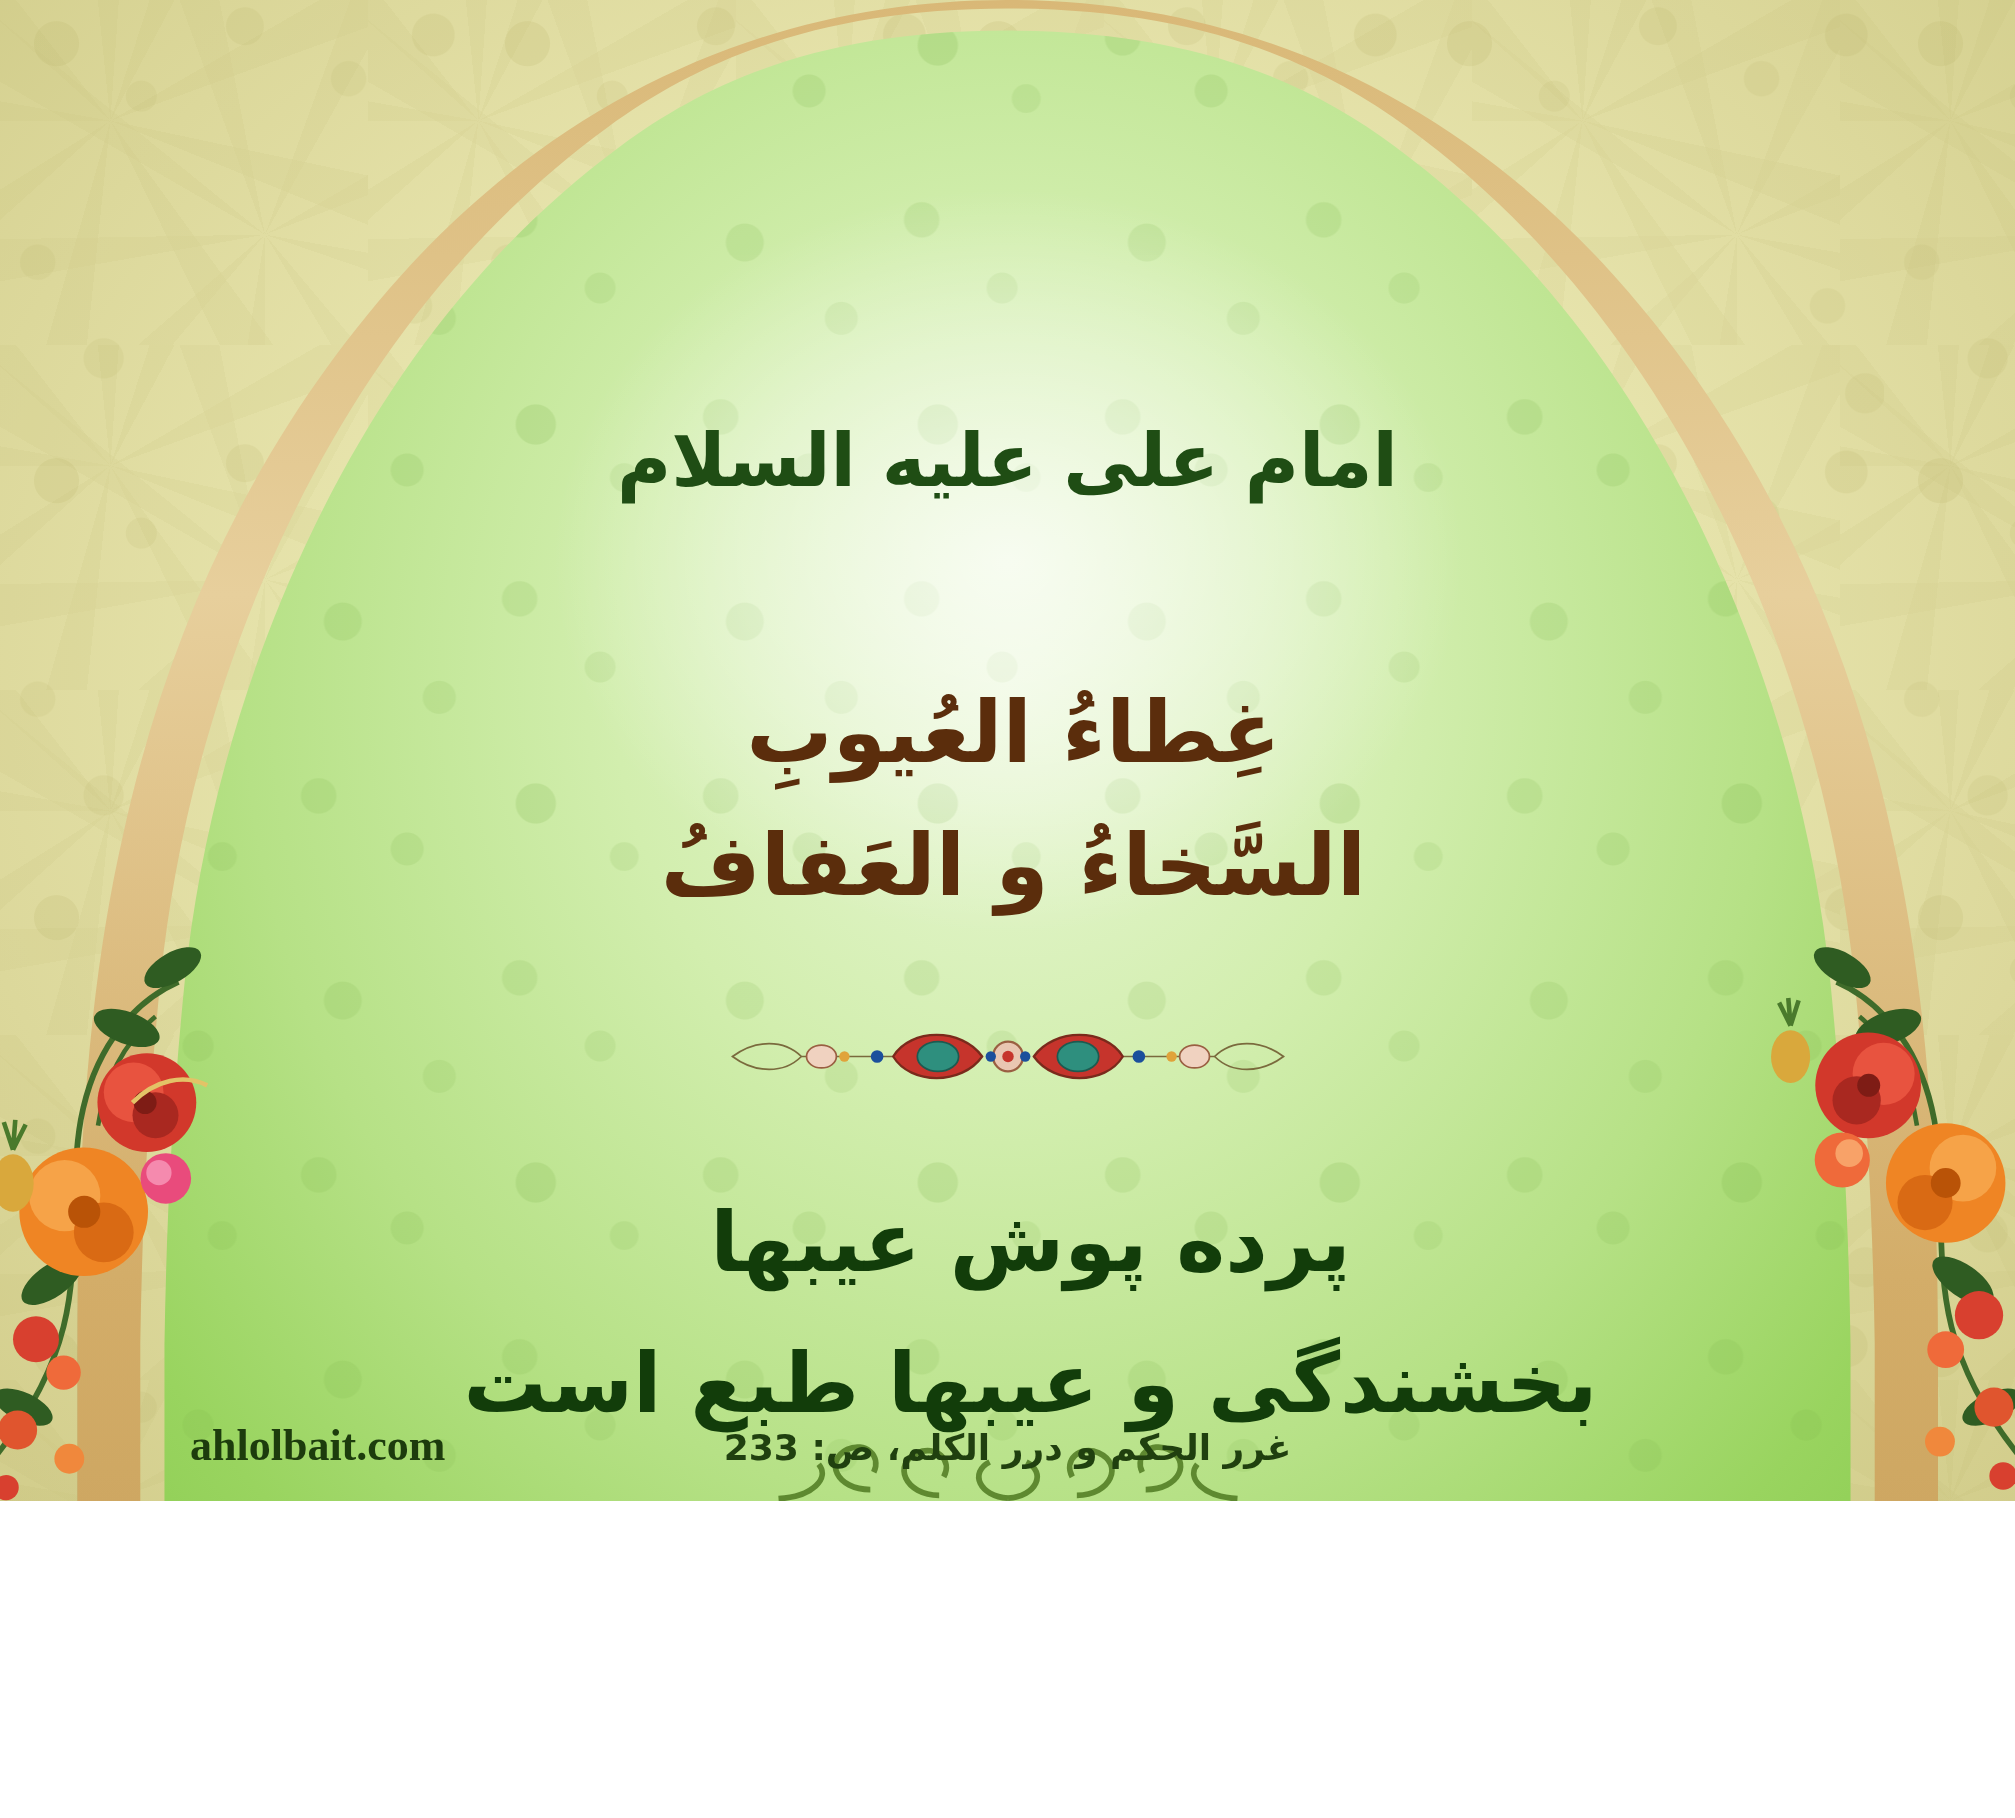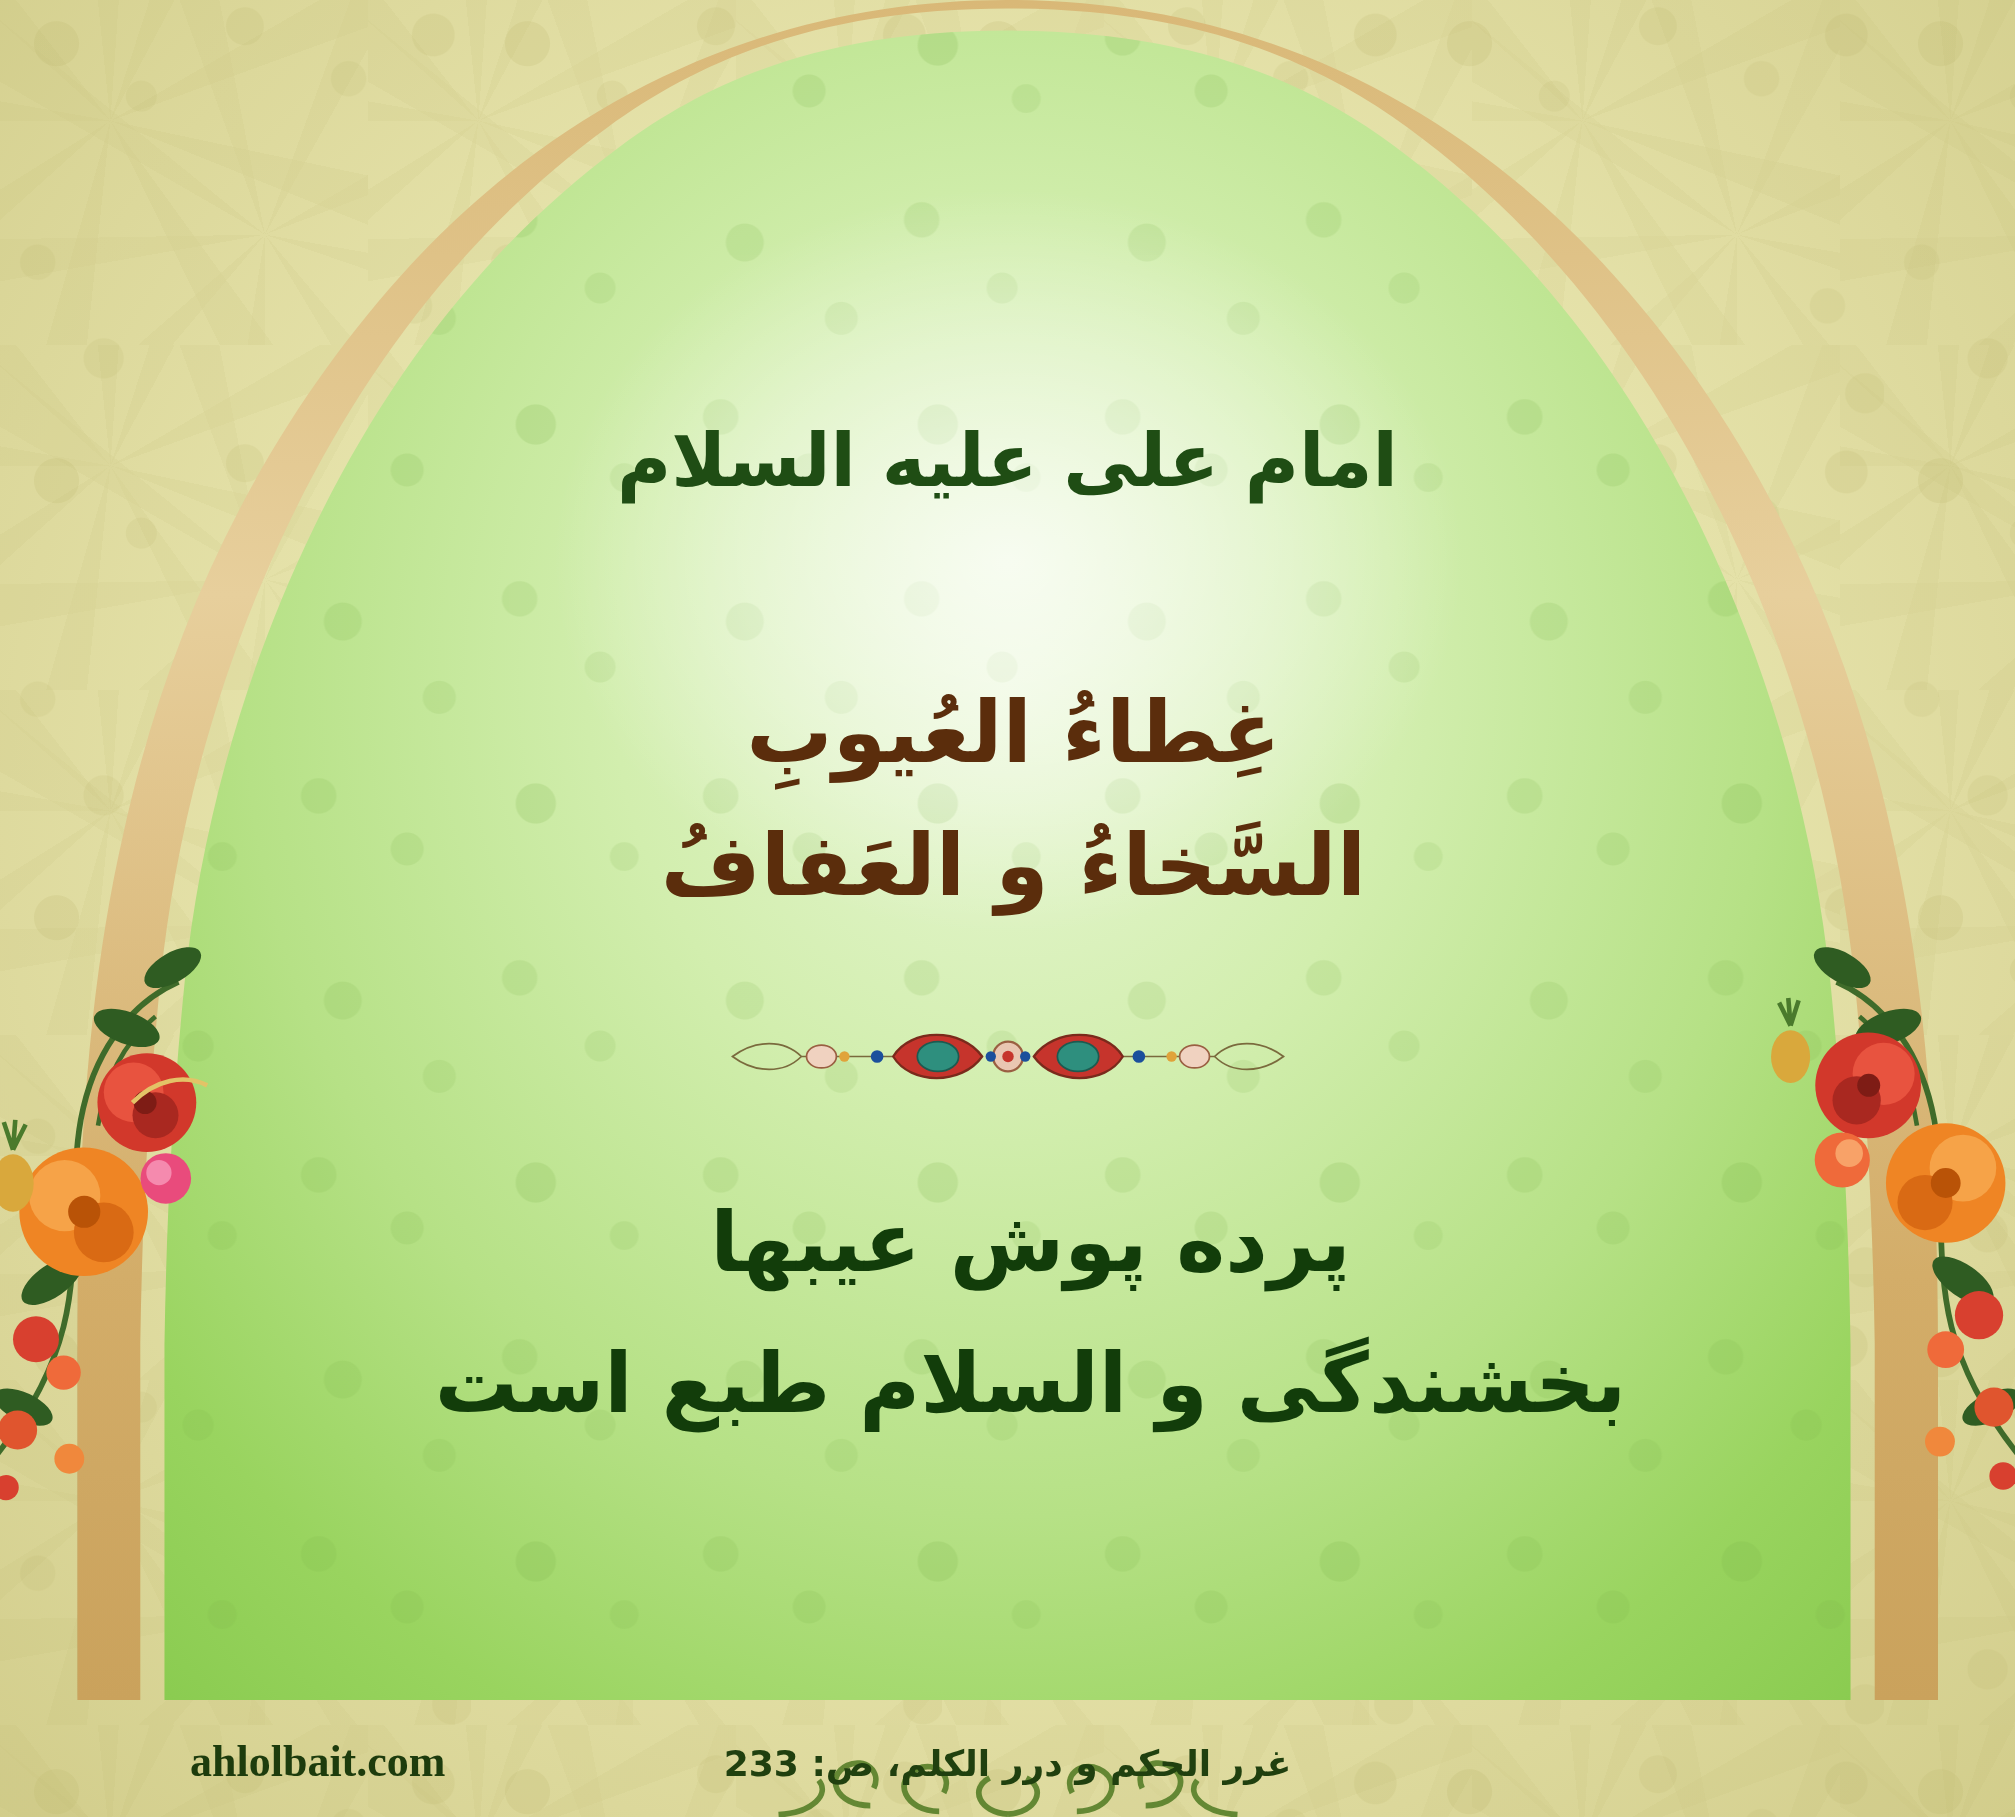--- a/index.html
+++ b/index.html
@@ -4,21 +4,21 @@
 <style>
   html, body {
     margin: 0;
     padding: 0;
     background: #ffffff;
   }
 
   #poster {
     position: relative;
     width: 2015px;
-    height: 1817px;
+    height: 1501px;
     overflow: hidden;
     font-family: "DejaVu Sans", "Liberation Sans", sans-serif;
     background: #e9e7b4;
   }
 
   
   .bg-base {
     position: absolute;
     inset: 0;
     background:
@@ -288,21 +288,21 @@
         <circle cx="728" cy="60" r="11" fill="#1b4f9c"></circle>
         <circle cx="215" cy="60" r="9" fill="#e0a33a"></circle>
         <circle cx="785" cy="60" r="9" fill="#e0a33a"></circle>
         <ellipse cx="175" cy="60" rx="26" ry="20" fill="#f0d2c0" stroke="#9a5f42" stroke-width="3"></ellipse>
         <ellipse cx="825" cy="60" rx="26" ry="20" fill="#f0d2c0" stroke="#9a5f42" stroke-width="3"></ellipse>
       </g>
     </svg>
 
     <div class="persian">
       <span class="ln">پرده پوش عیبها</span>
-      <span class="ln">بخشندگی و السلام طبع است</span>
+      <span class="ln">بخشندگی و عیبها طبع است</span>
     </div>
   </div>
 
   <svg class="flowers left" viewBox="0 0 520 1060">
     <g>
       <path d="M340,120 C250,160 190,250 170,360 C150,470 170,600 140,720 C115,820 60,900 10,960" stroke="#3f6b2a" stroke-width="10" fill="none"></path>
       <path d="M300,180 C240,230 210,300 200,370" stroke="#3f6b2a" stroke-width="8" fill="none"></path>
       <g fill="#2f5c22">
         <ellipse cx="330" cy="95" rx="55" ry="26" transform="rotate(-30 330 95)"></ellipse>
         <ellipse cx="250" cy="200" rx="60" ry="28" transform="rotate(20 250 200)"></ellipse>

